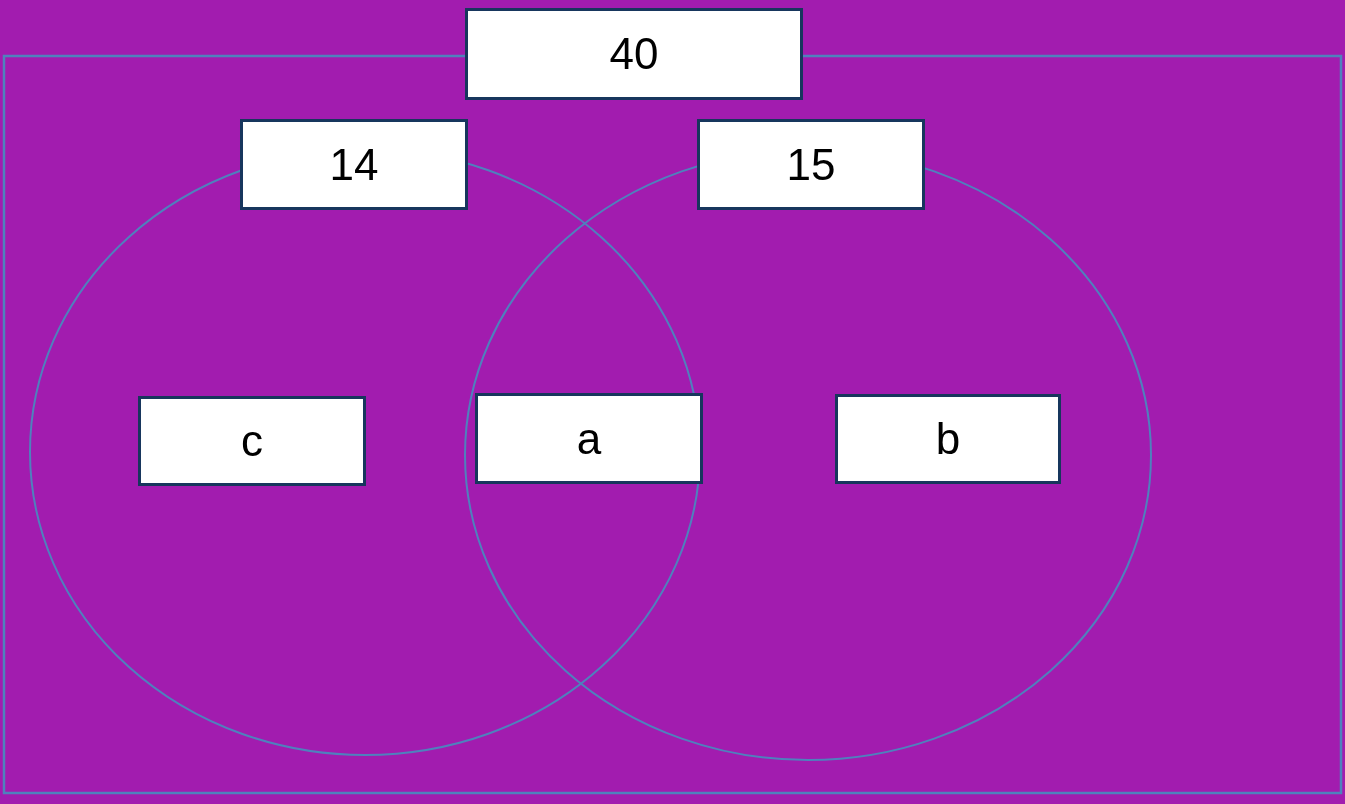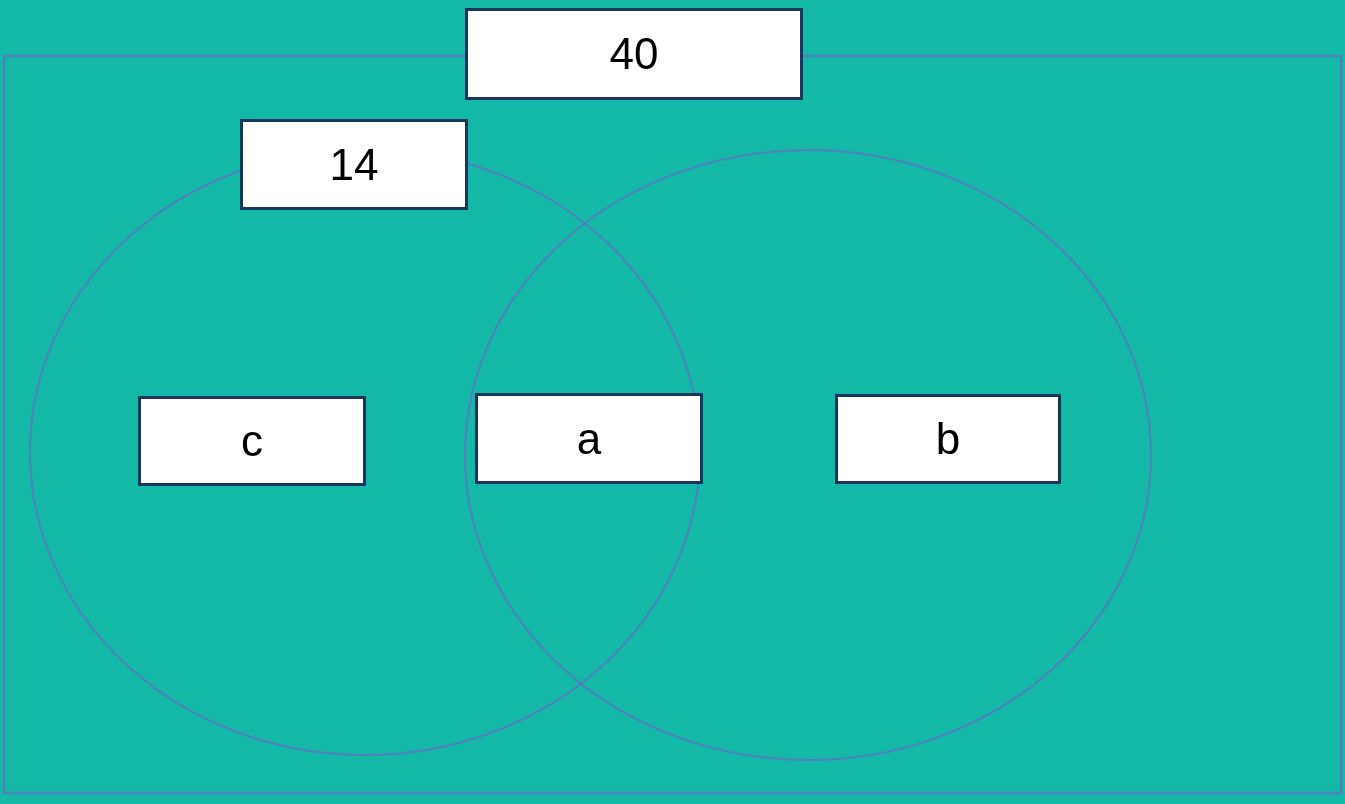--- a/index.html
+++ b/index.html
@@ -4,21 +4,21 @@
 <style>
   html, body {
     margin: 0;
     padding: 0;
     background: #000000;
   }
   .canvas {
     position: relative;
     width: 1345px;
     height: 804px;
-    background: #14b8a6;
+    background: #a21caf;
     overflow: hidden;
     font-family: "Liberation Sans", sans-serif;
   }
   .diagram-svg {
     position: absolute;
     left: 0;
     top: 0;
     width: 1345px;
     height: 804px;
   }
@@ -57,20 +57,23 @@
   </svg>
 
   <div class="label-box box-total">
     <span>40</span>
   </div>
 
   <div class="label-box box-left">
     <span>14</span>
   </div>
 
+  <div class="label-box box-right">
+    <span>15</span>
+  </div>
 
   <div class="label-box box-c">
     <span>c</span>
   </div>
 
   <div class="label-box box-a">
     <span>a</span>
   </div>
 
   <div class="label-box box-b">

